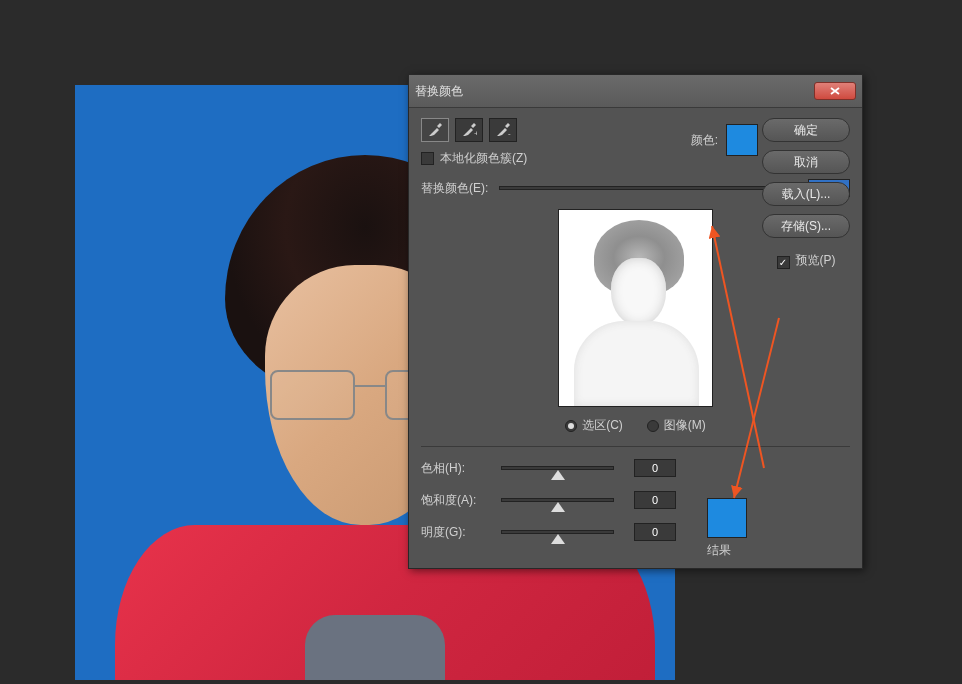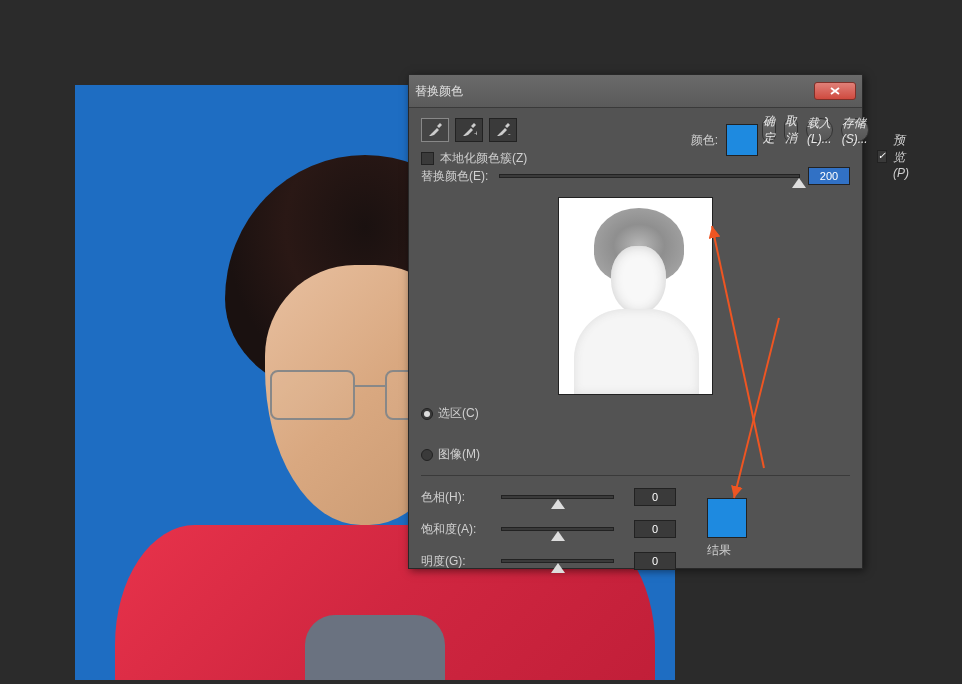--- a/index.html
+++ b/index.html
@@ -144,21 +144,21 @@
       align-items: center;
       justify-content: center;
       cursor: pointer;
     }
     .eyedropper.active { background: #444; border-color: #888; }
     .eyedropper svg { width: 16px; height: 16px; }
     .checkbox-row {
       display: flex;
       align-items: center;
       gap: 6px;
-      margin-bottom: 0;
+      margin-bottom: 12px;
     }
     .checkbox {
       width: 13px;
       height: 13px;
       background: #3a3a3a;
       border: 1px solid #222;
       cursor: pointer;
       display: flex;
       align-items: center;
       justify-content: center;
@@ -248,21 +248,20 @@
       height: 85px;
       background: #f5f5f5;
       border-radius: 50px 50px 0 0;
       box-shadow: inset 0 0 10px #ddd;
     }
     .radio-row {
       display: flex;
       gap: 24px;
       justify-content: center;
       margin-bottom: 8px;
-      flex-direction: column;
     }
     .radio-item {
       display: flex;
       align-items: center;
       gap: 5px;
       cursor: pointer;
     }
     .radio {
       width: 12px;
       height: 12px;
@@ -319,41 +318,40 @@
       height: 40px;
       border: 1px solid #222;
       margin: 0 auto 4px;
     }
     .right-buttons {
       position: absolute;
       right: 12px;
       top: 10px;
       width: 88px;
       display: flex;
-      flex-direction: row;
+      flex-direction: column;
       gap: 8px;
-      font-style: italic;
     }
     .dlg-button {
       height: 24px;
       background: linear-gradient(#6a6a6a, #555);
       border: 1px solid #333;
       border-radius: 12px;
       color: #e8e8e8;
       font-size: 12px;
       display: flex;
       align-items: center;
       justify-content: center;
       cursor: pointer;
     }
     .preview-check {
       display: flex;
-      align-items: center;
+      align-items: flex-end;
       gap: 6px;
-      margin-top: 14px;
+      margin-top: 6px;
       justify-content: center;
     }
     .arrow {
       position: absolute;
       pointer-events: none;
     }
     .arrow svg { overflow: visible; }
   </style>
 </head>
 <body>

